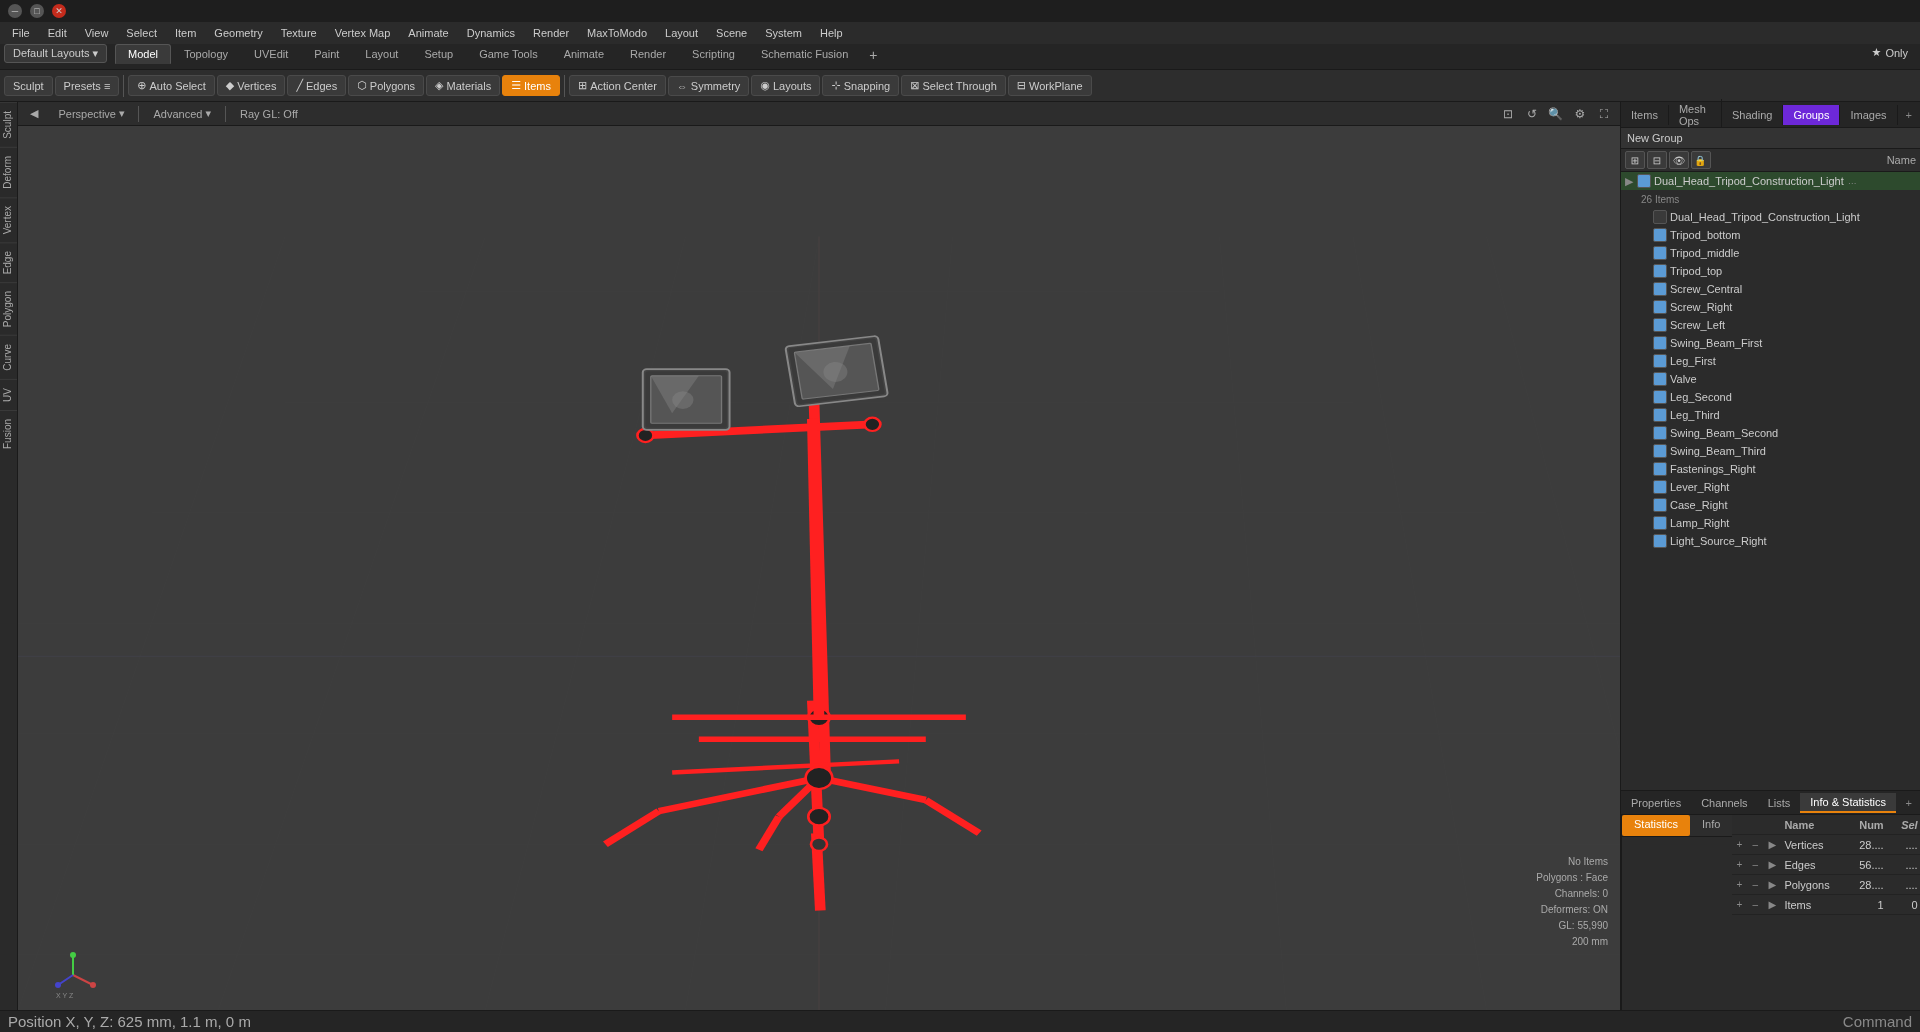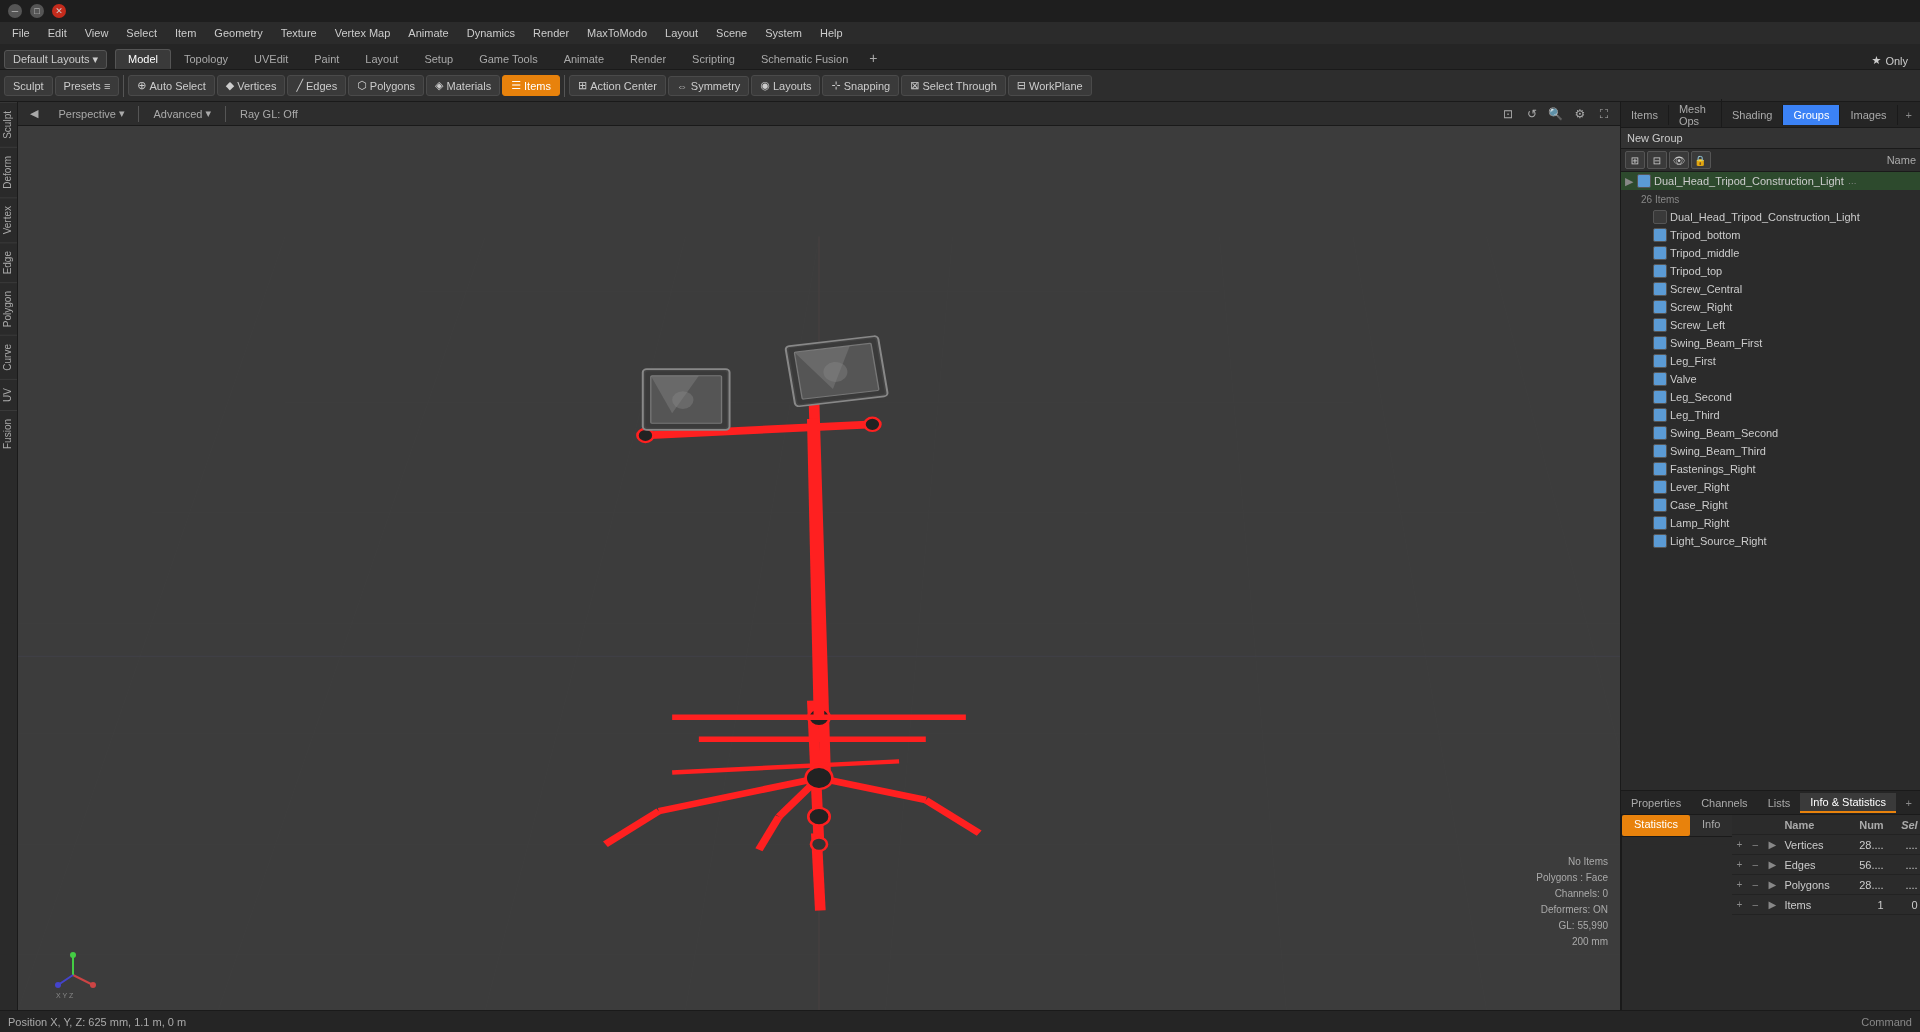--- a/index.html
+++ b/index.html
@@ -35,21 +35,21 @@
       color: #ccc;
       font-size: 11px;
       border-radius: 2px;
     }
 
     
     #layoutbar {
       height: 26px;
       background: #252525;
       display: flex;
-      align-items: flex-end;
+      align-items: flex-start;
       padding: 0 4px;
       gap: 0;
       border-bottom: 1px solid #1a1a1a;
     }
     .layout-tab {
       padding: 3px 12px;
       cursor: pointer;
       color: #aaa;
       font-size: 11px;
       border-radius: 3px 3px 0 0;
@@ -223,21 +223,21 @@
       align-items: center;
       border-bottom: 1px solid #1a1a1a;
     }
     .rpanel-tab {
       padding: 4px 10px;
       font-size: 11px;
       color: #aaa;
       cursor: pointer;
       border-right: 1px solid #1a1a1a;
     }
-    .rpanel-tab.active { color: #fff; background: #3b82f6; }
+    .rpanel-tab.active { color: #fff; background: #6d28d9; }
     .rpanel-add { margin-left: auto; padding: 4px 8px; color: #888; cursor: pointer; }
 
     
     #groups-panel {
       flex: 1;
       overflow-y: auto;
       display: flex;
       flex-direction: column;
     }
     #groups-header {
@@ -345,21 +345,21 @@
     .stats-sel { width: 30px; text-align: right; font-size: 11px; color: #ccc; }
 
     
     #statusbar {
       height: 22px;
       background: #252525;
       display: flex;
       align-items: center;
       padding: 0 8px;
       border-top: 1px solid #1a1a1a;
-      font-size: 11px;
+      font-size: 15px;
       color: #aaa;
     }
     #statusbar .pos-info { flex: 1; }
     #statusbar .cmd-area {
       flex: 1;
       text-align: right;
       color: #888;
     }
 
     

